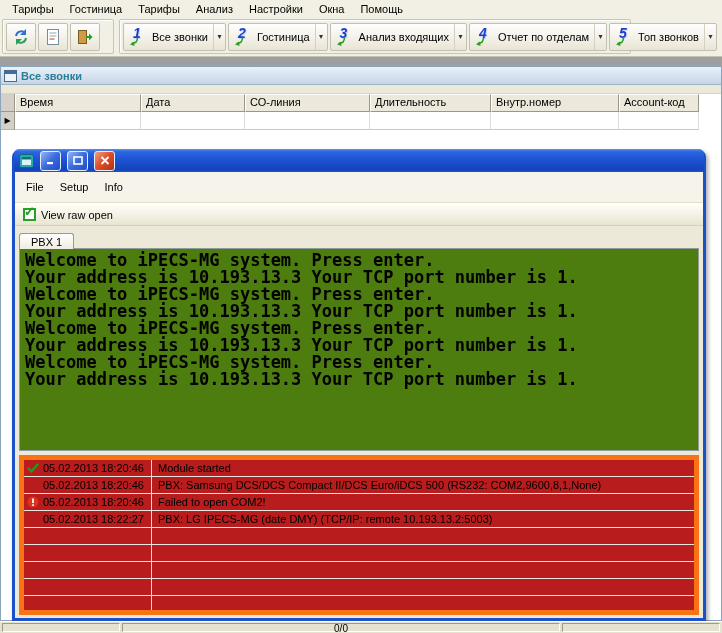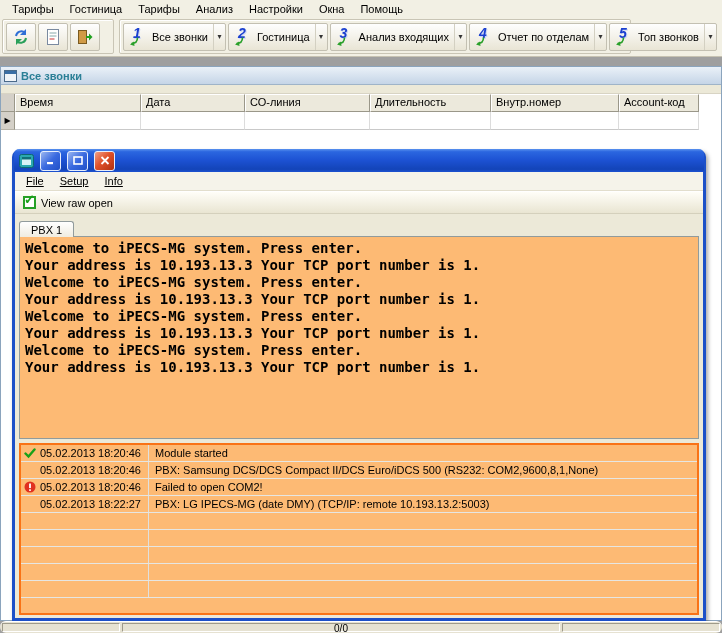--- a/index.html
+++ b/index.html
@@ -61,50 +61,50 @@
             display:flex; flex-direction:column; }
   .pbxtitle { height:23px; border-radius:5px 5px 0 0; margin:-1px -1px 0 -1px;
               background:linear-gradient(180deg,#5a92ee 0%,#2b66e0 12%,#1c51d2 50%,#1344b8 88%,#1c51d2 100%);
               display:flex; align-items:center; padding:0 3px 0 5px; gap:4px; }
   .pbxtitle .ttext { color:#fff; font-weight:bold; font-size:12px; flex:1;
                      text-shadow:1px 1px 1px #0a2a7a; }
   .winbtn { width:21px; height:20px; border:1px solid #e6eefc; border-radius:3px;
             margin-left:2px; display:flex; align-items:center; justify-content:center;
             background:linear-gradient(135deg,#9ab6f0 0%,#3a6ae0 50%,#2050c8 100%); }
   .winbtn.close { background:linear-gradient(135deg,#f0a088 0%,#e0512a 45%,#b03010 100%); }
-  .pbxmenu { height:19px; background:#f5f3ea; display:flex; align-items:center;
-             padding-left:3px; border-bottom:1px solid #e2decd;text-decoration:underline; }
+  .pbxmenu { height:31px; background:#f5f3ea; display:flex; align-items:center;
+             padding-left:3px; border-bottom:1px solid #e2decd; }
   .pbxmenu .mitem { padding:1px 8px; }
   .chkband { height:23px; background:linear-gradient(#fffef8,#e9e5d2);
              border-top:1px solid #fff; border-bottom:1px solid #d4d0bc;
              display:flex; align-items:center; padding-left:8px; gap:5px; }
   .chkbox { width:13px; height:13px; border:2px solid #26a026; background:#fff;
             position:relative; }
   .chkbox .mark { position:absolute; left:-1px; top:-6px; color:#18a018;
                   font-weight:bold; font-size:13px; }
   .tabstrip { height:19px; margin:3px 4px 0 4px; display:flex; align-items:flex-end; }
   .tab { padding:2px 11px 1px 11px; border:1px solid #919b9c; border-bottom:none;
          border-radius:3px 3px 0 0; background:linear-gradient(#fff,#efece0);
          position:relative; top:1px; z-index:2; }
-  .rawpanel { margin:0 4px; height:203px; background:#fdba74; border:1px solid #919b9c;
+  .rawpanel { margin:0 4px; height:203px; background:#4d7c0f; border:1px solid #919b9c;
               padding:3px 5px; overflow:hidden;
               font-family:"DejaVu Sans Mono",monospace; font-weight:bold;
-              font-size:14px; line-height:17px; white-space:nowrap; }
-  .logpanel { margin:4px 4px 3px 4px; flex:1; background:#fdba74;
-              border:2px solid #f97316; overflow:hidden; }
+              font-size:17px; line-height:17px; white-space:nowrap; }
+  .logpanel { margin:4px 4px 3px 4px; flex:1; background:#b91c1c;
+              border:5px solid #f97316; overflow:hidden; }
   .logrow { display:flex; height:17px; border-bottom:1px solid #e6e6e2; }
   .logtime { width:128px; display:flex; align-items:center; gap:3px;
              padding-left:3px; border-right:1px solid #e0e0de; }
   .licon { width:13px; height:12px; display:flex; align-items:center; }
   .logmsg { flex:1; padding-left:6px; display:flex; align-items:center;
             white-space:nowrap; overflow:hidden; }
 
   
   .statusbar { position:absolute; left:0; bottom:0; width:722px; height:12px;
-               background:#e6e2d2; border-top:1px solid #fff; font-size:10px;border-radius:6px; }
+               background:#e6e2d2; border-top:1px solid #fff; font-size:10px; }
   .spanel { position:absolute; top:1px; bottom:1px; border:1px solid;
             border-color:#9e9a8a #fff #fff #9e9a8a; }
   .sp1 { left:2px; width:118px; }
   .sp2 { left:122px; width:438px; text-align:center; line-height:9px; }
   .sp3 { left:562px; right:2px; }
 </style>
 </head>
 <body>
 
 <div class="chrome">

